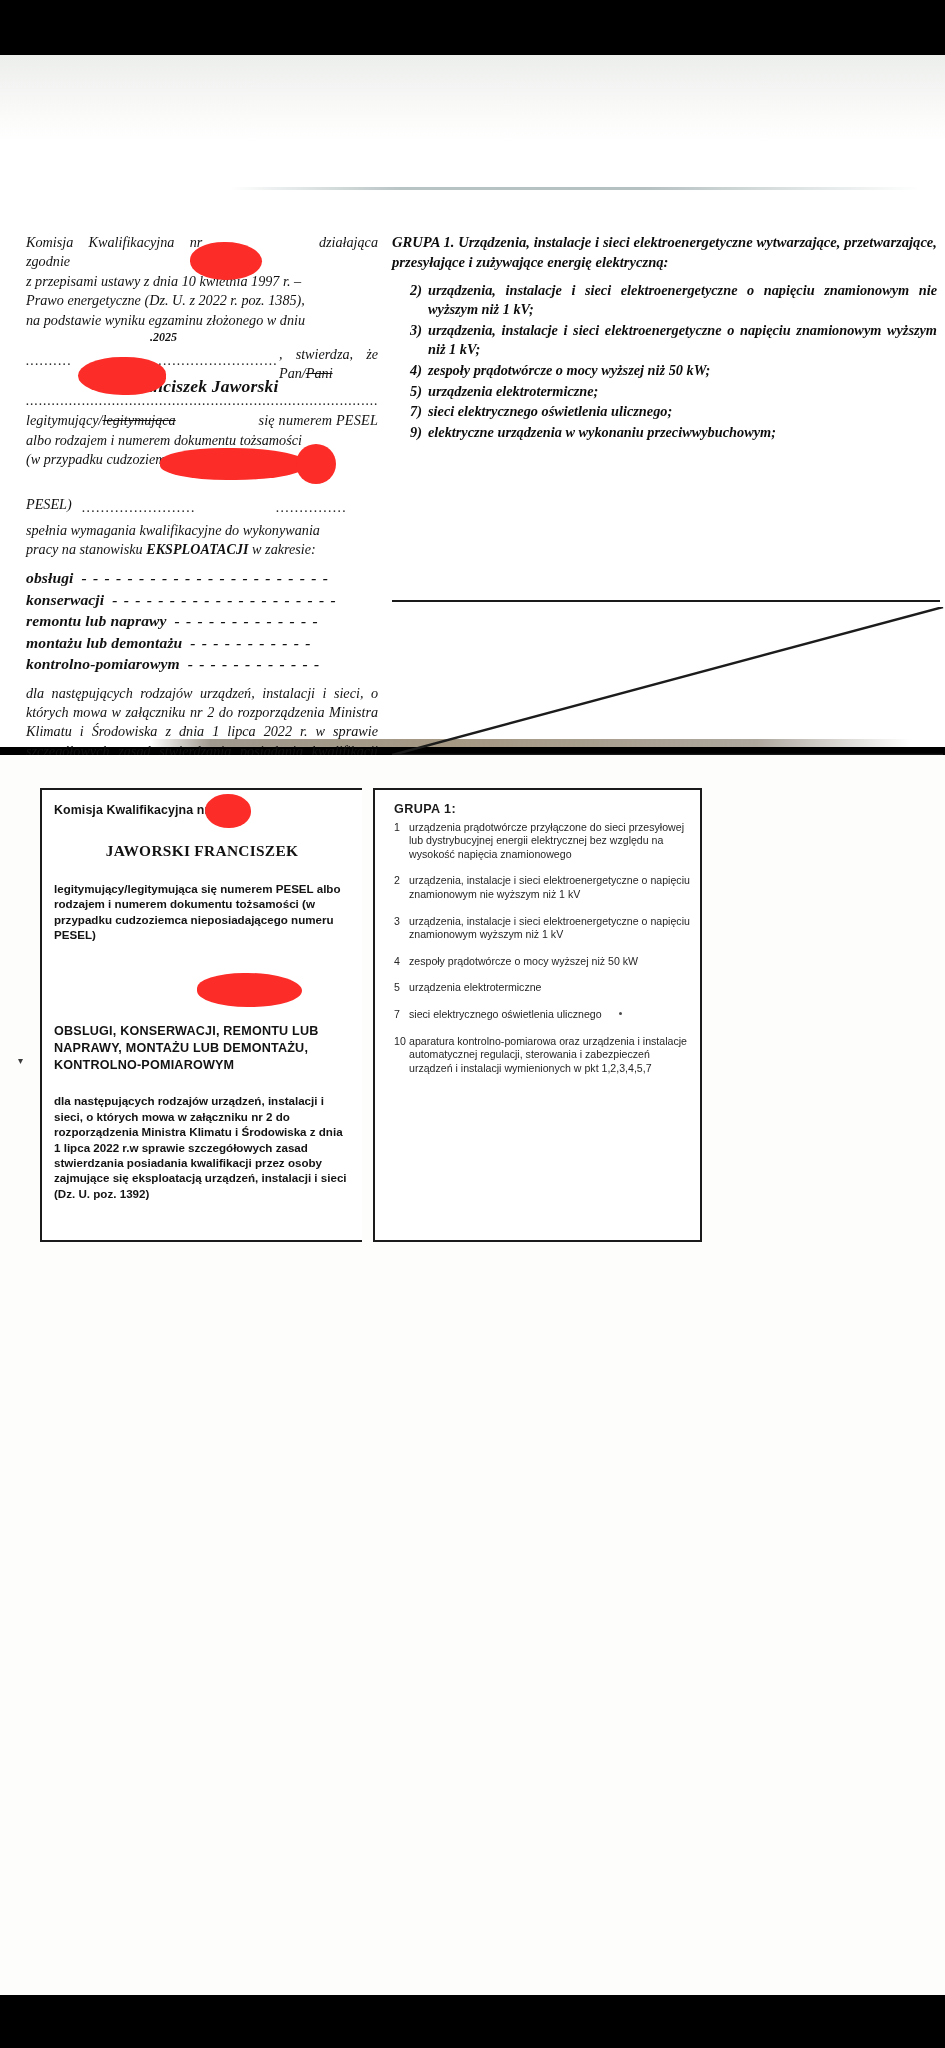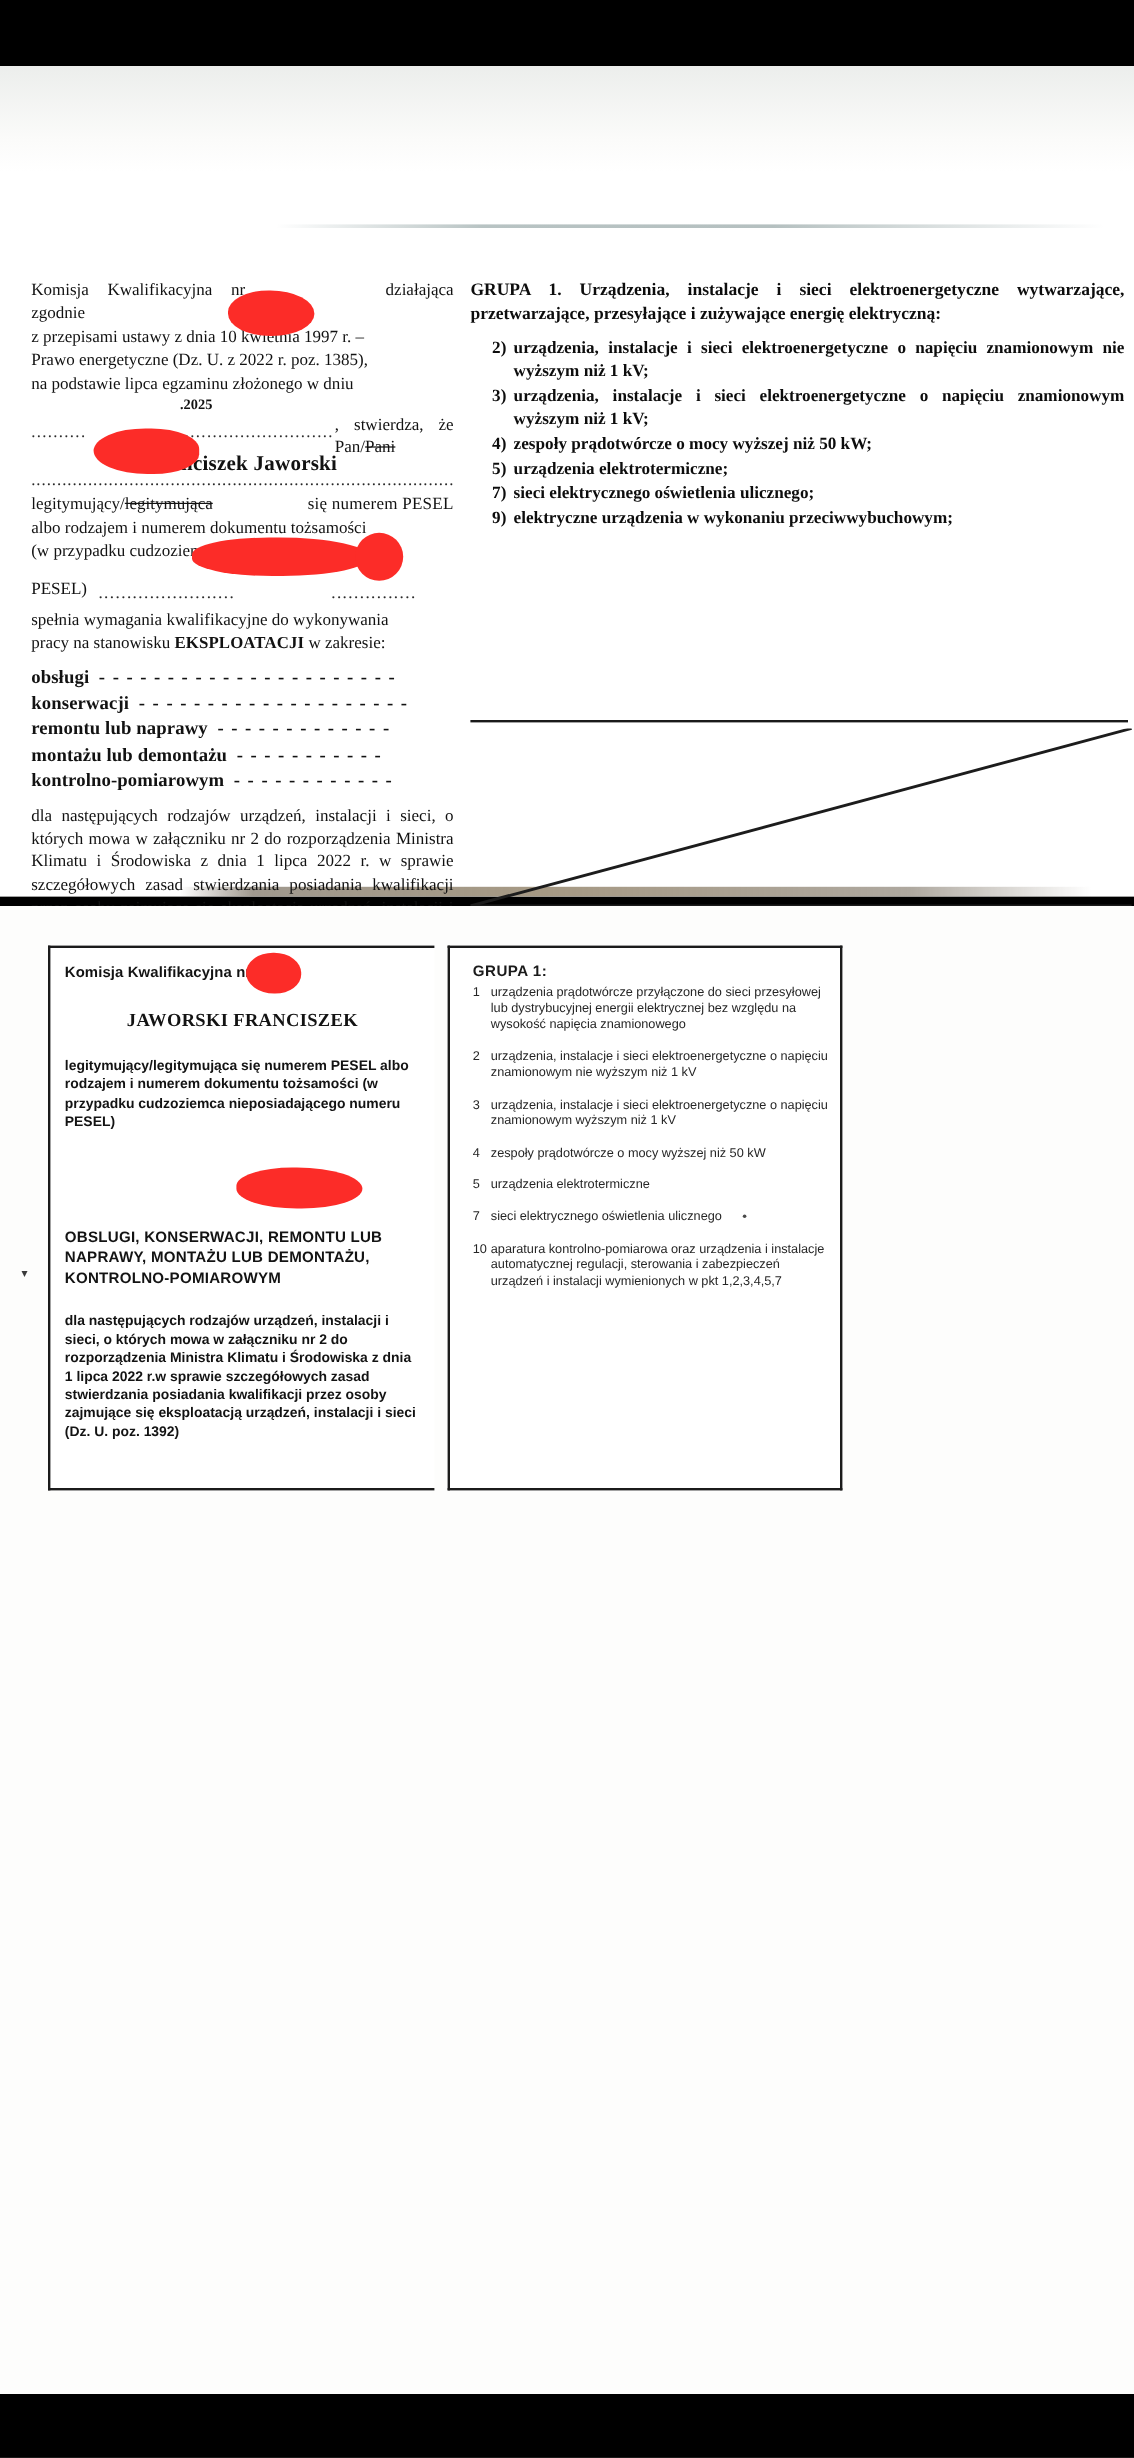--- a/index.html
+++ b/index.html
@@ -73,20 +73,21 @@
     background: #fdfdfc;
   }
 
   
   .doc1 {
     position: absolute;
     left: 0;
     top: 55px;
     width: 945px;
     height: 644px;
+    font-style: italic;
   }
   .doc1 .col-left {
     position: absolute;
     left: 26px;
     top: 178px;
     width: 352px;
     font-size: 14.2px;
     line-height: 19.4px;
     color: #121212;
     text-align: justify;
@@ -333,21 +334,21 @@
     <div class="col-left">
 
       <div style="text-align:justify;">
         <span class="d1-line">
           <span>Komisja Kwalifikacyjna nr</span>
           <span style="display:inline-block;width:86px;"></span>
           <span>działająca zgodnie</span>
         </span>
         <span class="d1-line">z przepisami ustawy z dnia 10 kwietnia 1997 r. –</span>
         <span class="d1-line">Prawo energetyczne (Dz. U. z 2022 r. poz. 1385),</span>
-        <span class="d1-line">na podstawie lipca egzaminu złożonego w dniu</span>
+        <span class="d1-line">na podstawie wyniku egzaminu złożonego w dniu</span>
       </div>
 
       <div style="position:relative;height:44px;margin-top:2px;">
         <span style="position:absolute;left:124px;top:-4px;font-weight:bold;font-size:12px;">.2025</span>
         <span class="dotted-rule" style="position:absolute;left:0;top:19px;font-size:14px;letter-spacing:1.1px;">..........</span>
         <span class="dotted-rule" style="position:absolute;left:105px;top:19px;font-size:14px;letter-spacing:1.1px;">................................</span>
         <span style="position:absolute;left:253px;top:13px;font-size:14.2px;">
           <span>, stwierdza, że Pan/</span><span class="strike">Pani</span>
         </span>
       </div>
@@ -359,21 +360,21 @@
         <div style="display:flex;justify-content:space-between;white-space:nowrap;">
           <span><span>legitymujący/</span><span class="strike">legitymująca</span></span>
           <span style="letter-spacing:.2px;">się numerem PESEL</span>
         </div>
         <div style="text-align:justify;">
           <span style="display:block;">albo rodzajem i numerem dokumentu tożsamości</span>
           <span style="display:block;">(w przypadku cudzoziemca nieposiadającego numeru</span>
         </div>
       </div>
 
-      <div style="position:relative;height:34px;margin-top:12px;">
+      <div style="position:relative;height:34px;margin-top:25px;">
         <span style="position:absolute;left:0;top:0;">PESEL)</span>
         <span class="dotted-rule" style="position:absolute;left:56px;top:3px;letter-spacing:1.2px;">........................</span>
         <span class="dotted-rule" style="position:absolute;left:250px;top:3px;letter-spacing:1.2px;">...............</span>
       </div>
 
       <div style="margin-top:-8px;">
         <span style="display:block;text-align:justify;">spełnia wymagania kwalifikacyjne do wykonywania</span>
         <span style="display:block;">
           <span>pracy na stanowisku</span>
           <span class="bold" style="font-size:14px;letter-spacing:.1px;">EKSPLOATACJI</span>

